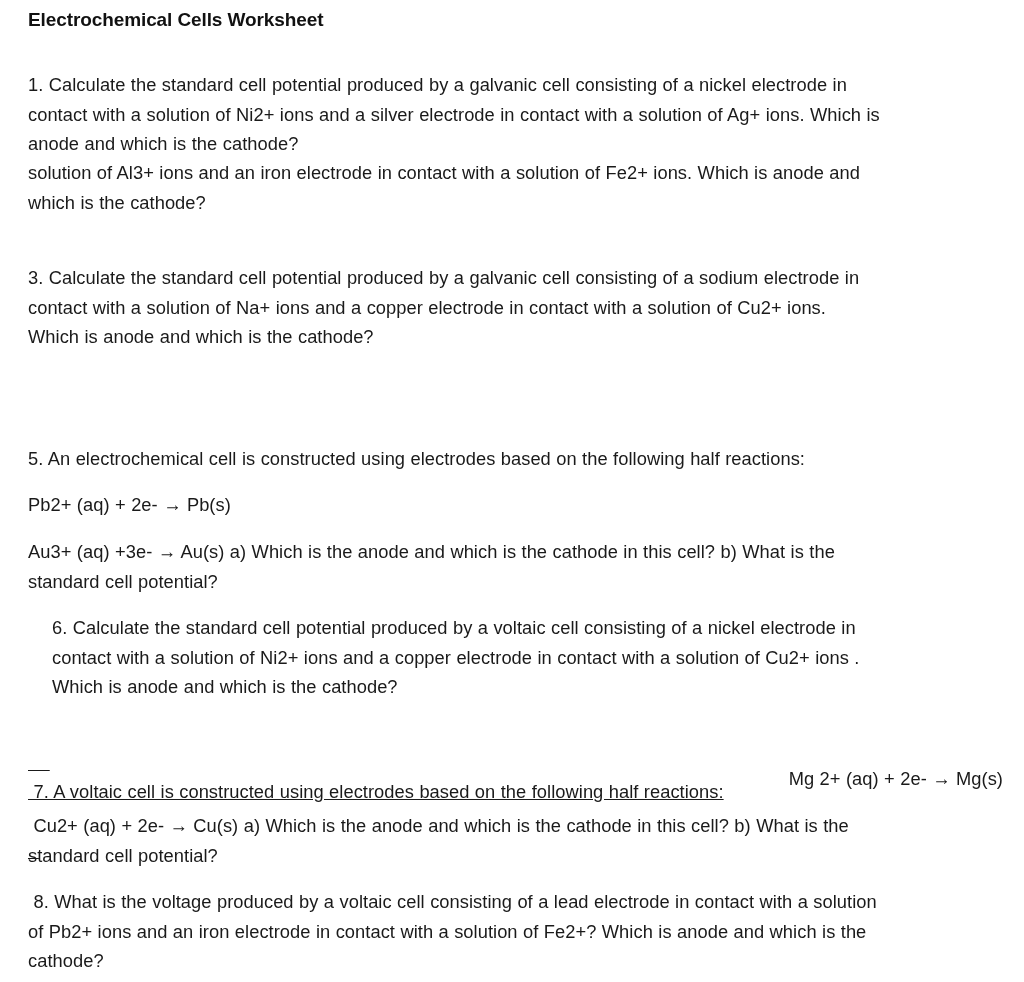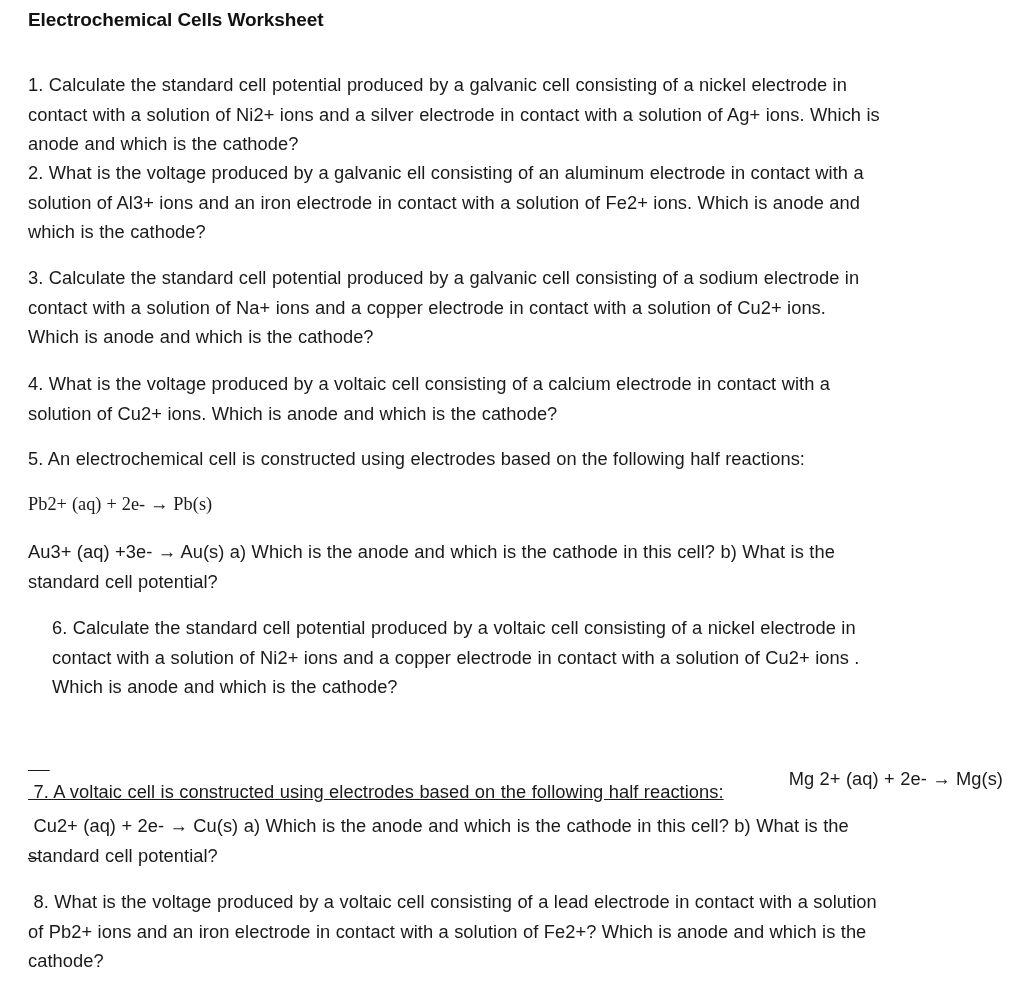--- a/index.html
+++ b/index.html
@@ -50,40 +50,35 @@
 
   <div class="title">Electrochemical Cells Worksheet</div>
 
   <div class="block" style="top:70px;">
     <span class="line">1. Calculate the standard cell potential produced by a galvanic cell consisting of a nickel electrode in</span>
     <span class="line">contact with a solution of Ni2+ ions and a silver electrode in contact with a solution of Ag+ ions. Which is</span>
     <span class="line">anode and which is the cathode?</span>
   </div>
 
   <div class="block" style="top:158px;">
-    <span class="line">2. What is the voltage produced by a galvanic ell consisting of an aluminum electrode in contact with a</span>
     <span class="line">solution of Al3+ ions and an iron electrode in contact with a solution of Fe2+ ions. Which is anode and</span>
     <span class="line">which is the cathode?</span>
   </div>
 
   <div class="block" style="top:263px;">
     <span class="line">3. Calculate the standard cell potential produced by a galvanic cell consisting of a sodium electrode in</span>
     <span class="line">contact with a solution of Na+ ions and a copper electrode in contact with a solution of Cu2+ ions.</span>
     <span class="line">Which is anode and which is the cathode?</span>
   </div>
 
-  <div class="block" style="top:369px;">
-    <span class="line">4. What is the voltage produced by a voltaic cell consisting of a calcium electrode in contact with a</span>
-    <span class="line">solution of Cu2+ ions. Which is anode and which is the cathode?</span>
-  </div>
 
   <div class="block" style="top:444px;">
     <span class="line">5. An electrochemical cell is constructed using electrodes based on the following half reactions:</span>
   </div>
-  <div class="block" style="top:490px;font-family:Liberation Serif, serif;">
+  <div class="block" style="top:490px;">
     <span class="line">Pb2+ (aq) + 2e- → Pb(s)</span>
   </div>
   <div class="block" style="top:537px;">
     <span class="line">Au3+ (aq) +3e- → Au(s) a) Which is the anode and which is the cathode in this cell? b) What is the</span>
     <span class="line">standard cell potential?</span>
   </div>
 
   <div class="block" style="top:613px;margin-left:24px;">
     <span class="line">6. Calculate the standard cell potential produced by a voltaic cell consisting of a nickel electrode in</span>
     <span class="line">contact with a solution of Ni2+ ions and a copper electrode in contact with a solution of Cu2+ ions .</span>

